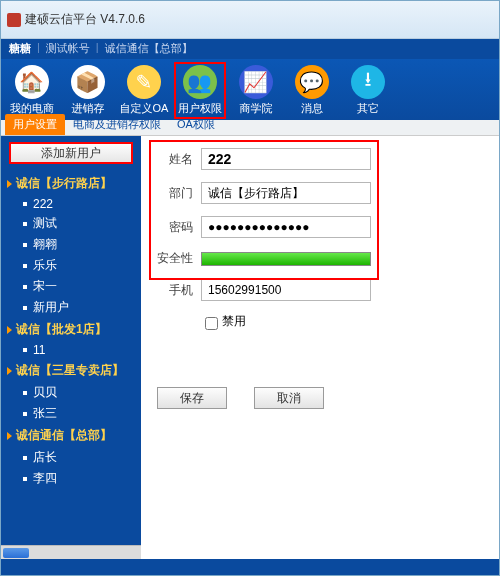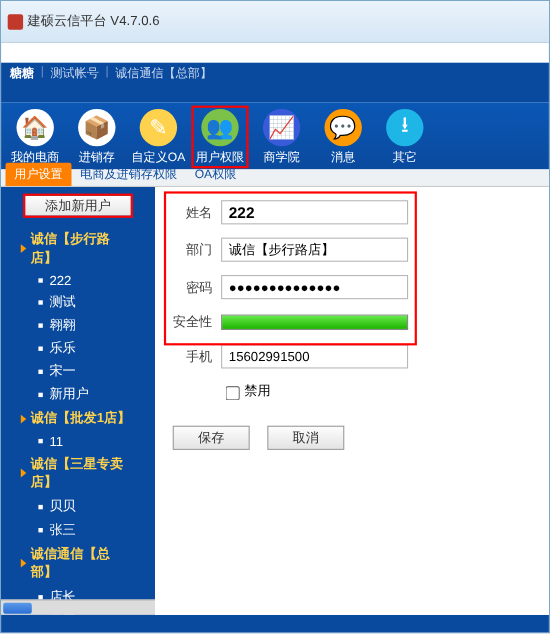--- a/index.html
+++ b/index.html
@@ -1,49 +1,49 @@
 <!DOCTYPE html>
 <html><head>
 <meta charset="utf-8">
 <style>
   * { box-sizing: border-box; margin: 0; padding: 0; }
   body { font-family: "Microsoft YaHei", Arial, sans-serif; font-size: 12px; background: #eef3f6; }
   .window { width: 500px; height: 576px; background: #fff; border: 1px solid #7aa7c7; display: flex; flex-direction: column; }
   .titlebar { height: 38px; background: linear-gradient(#eaf3fb,#d5e6f5); display: flex; align-items: center; padding: 0 6px; font-size: 12px; color: #333; border-bottom:1px solid #b8cde0;}
   .titlebar .ticon { width:14px; height:14px; background:#c0392b; border-radius:2px; margin-right:4px;}
-  .subbar { height:36px; background:#0a4a9e; color:#c9d7ef; font-size:11px; padding:2px 8px; display:flex; gap:6px;margin-top:18px;}
+  .subbar { height:20px; background:#0a4a9e; color:#c9d7ef; font-size:11px; padding:2px 8px; display:flex; gap:6px;}
   .subbar span.sep{opacity:.5}
   .subbar .bold{color:#fff;font-weight:bold}
   .toolbar { background: linear-gradient(#0b57b5,#0a4a9e); padding: 4px 6px 2px; display:flex; gap:6px; }
   .tbtn { width:50px; display:flex; flex-direction:column; align-items:center; color:#fff; font-size:11px; cursor:pointer; padding:2px 0;}
   .tbtn.sel{ outline:2px solid #ff0000; outline-offset:-1px;}
   .tico{ width:34px; height:34px; border-radius:50%; display:flex; align-items:center; justify-content:center; font-size:20px; margin-bottom:2px;}
   .tabs { background:#eef1f3; height:16px; display:flex; align-items:flex-end; padding-left:4px; border-bottom:1px solid #ccc;}
   .tab { font-size:11px; padding:3px 8px; color:#0a4a9e; cursor:pointer;}
   .tab.active{ background:#ff7f00; color:#fff; border-radius:2px 2px 0 0;}
   .body { flex:1; display:flex; min-height:0;}
-  .sidebar { width:140px; background:#0a4a9e; color:#fff; overflow-y:auto; padding:6px 12px 0; position:relative;}
+  .sidebar { width:140px; background:#0a4a9e; color:#fff; overflow-y:auto; padding:6px 0 0; position:relative;}
   .addbtn { margin:0 8px 8px; height:22px; border:2px solid #ff0000; background:linear-gradient(#fdfdfd,#e6e6e6); color:#333; font-size:12px; display:flex; align-items:center; justify-content:center; cursor:pointer;}
   .grp { display:flex; align-items:center; padding:3px 6px; font-size:12px; color:#ffd24d; font-weight:bold; cursor:pointer;}
   .grp .arr{ display:inline-block; width:0;height:0;border-top:4px solid transparent;border-bottom:4px solid transparent;border-left:5px solid #ff9a00; margin-right:4px;}
   .leaf { display:flex; align-items:center; padding:2px 6px 2px 22px; font-size:12px; color:#fff; cursor:pointer;}
   .leaf .dot{width:4px;height:4px;background:#fff;margin-right:6px;}
   .sidebar .hscroll{position:absolute;left:0;right:0;bottom:0;height:14px;background:#dcdcdc;border-top:1px solid #bbb;}
   .sidebar .hscroll .thumb{position:absolute;left:2px;top:2px;height:10px;width:26px;background:linear-gradient(#5b9ae8,#2a6fd6);border-radius:2px;}
   .main { flex:1; background:#fff; position:relative; padding:12px 12px 0 16px;}
   .redbox{ position:absolute; left:8px; top:4px; width:230px; height:140px; border:2px solid #ff0000; pointer-events:none;}
   .frow{ display:flex; align-items:center; margin-bottom:12px; }
   .flab{ width:36px; text-align:right; color:#404040; font-size:12px;}
   .finp{ margin-left:8px; height:22px; width:170px; border:1px solid #b7b7b7; padding:0 6px; font-size:12px;}
   .finp.big{ font-weight:bold; font-size:14px;}
   .pbar{ margin-left:8px; width:170px; height:14px; border:1px solid #888; background:#e8e8e8; position:relative; box-shadow:inset 0 0 2px rgba(0,0,0,.3);}
   .pbar .fill{position:absolute;left:0;top:0;bottom:0;width:100%;background:linear-gradient(#66e84a,#1db400);}
   .chkrow{ margin:4px 0 0 48px; display:flex; align-items:flex-end;}
   .chkrow input{margin-right:4px;}
-  .btnrow{ position:absolute; left:16px; right:16px; bottom:150px; display:flex; gap:16px; }
+  .btnrow{ position:absolute; left:16px; right:16px; bottom:150px; display:flex; gap:27px; }
   .btn{ height:22px; border:1px solid #9a9a9a; background:linear-gradient(#fdfdfd,#e3e3e3); font-size:12px; color:#333; cursor:pointer; flex:0 0 70px;}
   .btn.wide{flex:0 0 100px; margin-left:auto;}
   .foot{height:16px;background:#0a4a9e;}
   ::-webkit-scrollbar{width:14px;height:14px}
 </style>
 </head>
 <body>
 
 <div class="window">
   <div class="titlebar">

